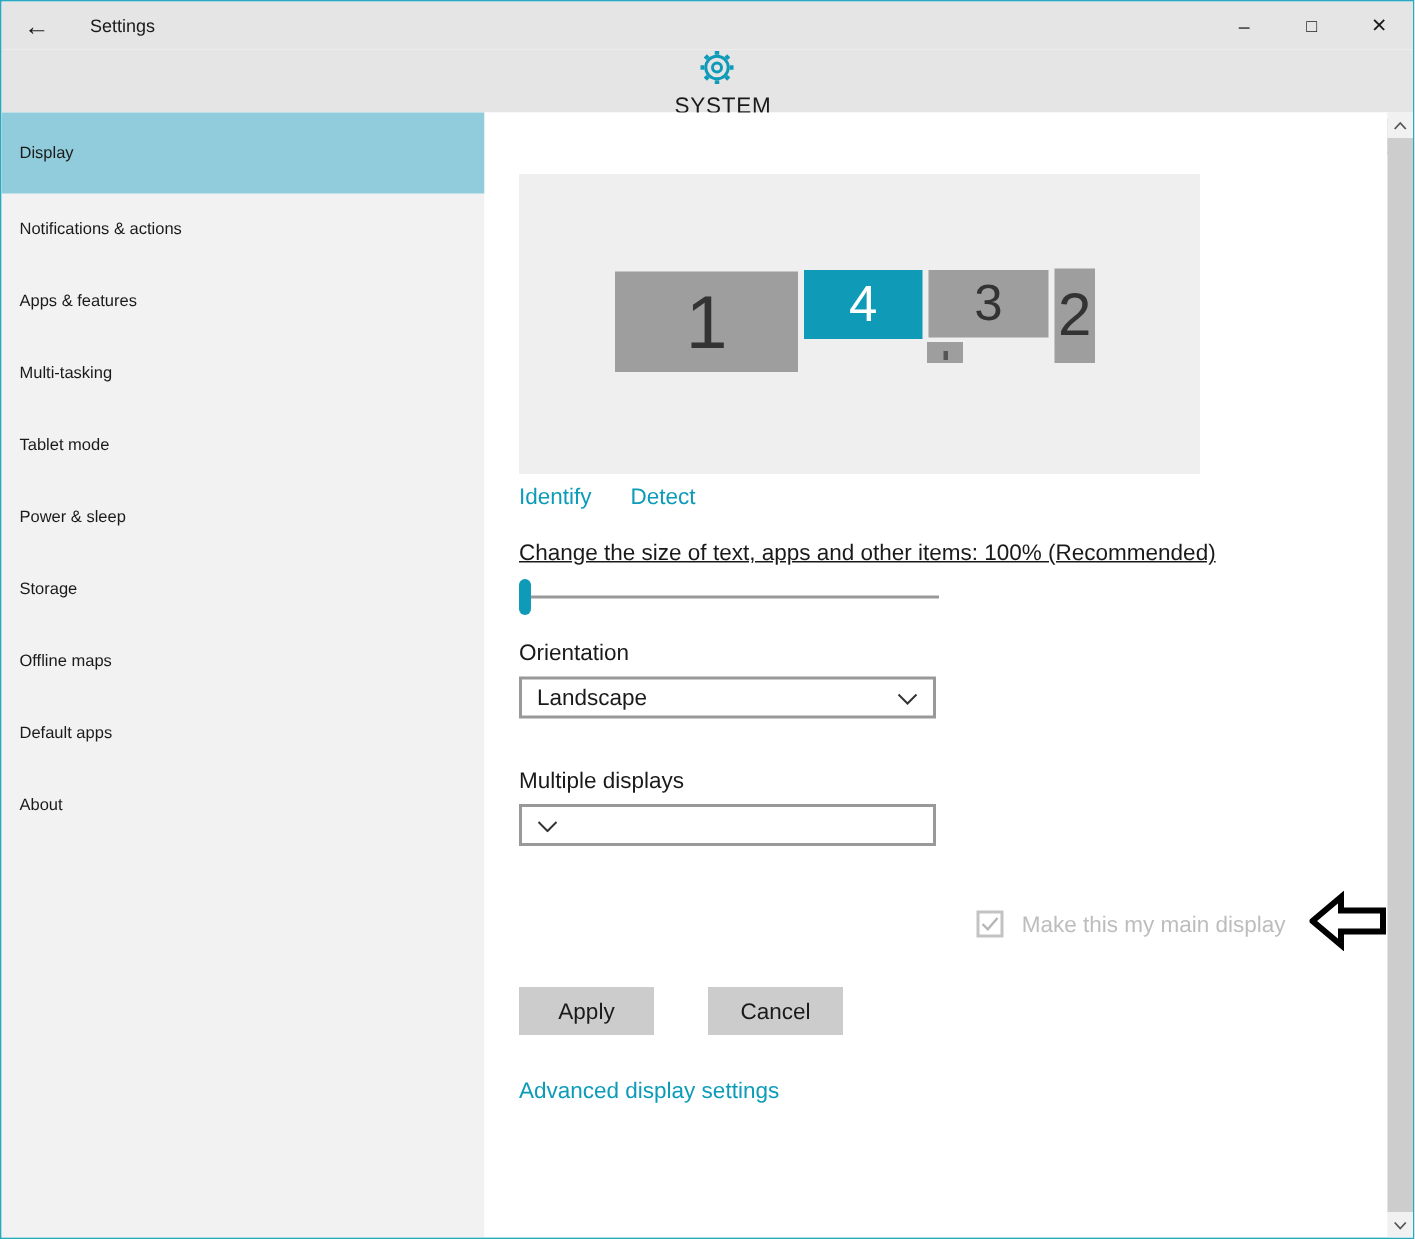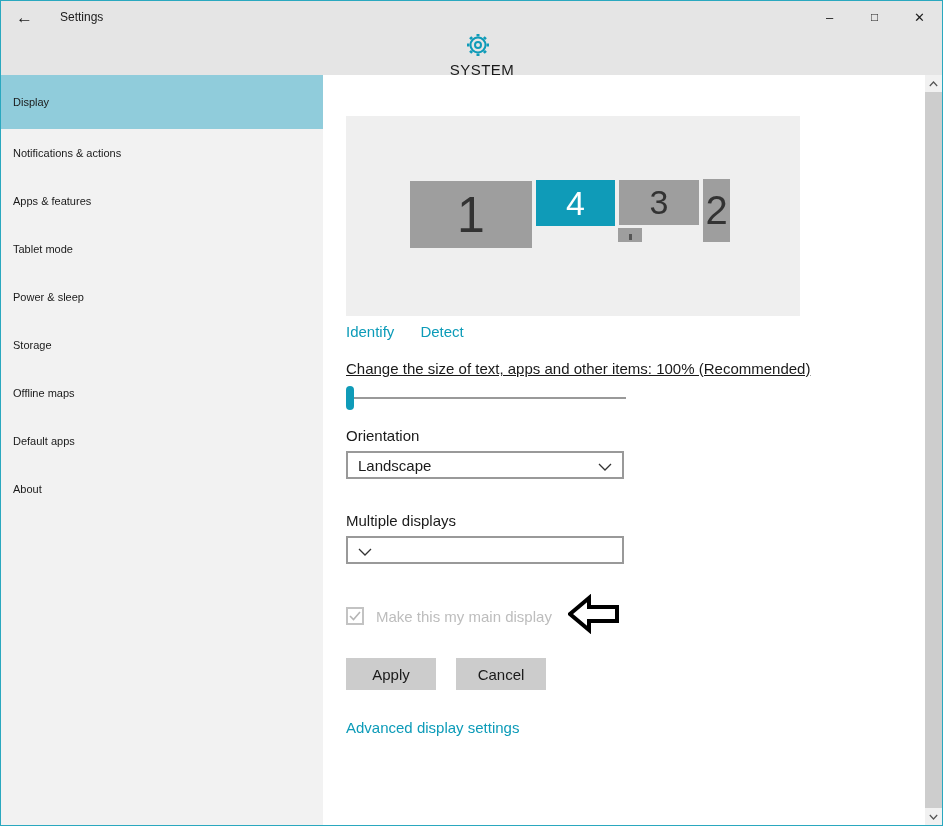--- a/index.html
+++ b/index.html
@@ -97,29 +97,29 @@
 
   .field-label { margin-top:17px; font-size:15px; color:#1a1a1a; }
   .field-label.md { margin-top:33px; }
   .select {
     margin-top:7px; width:278px; height:28px;
     border:2px solid #999; background:#fff;
     display:flex; align-items:center; justify-content:space-between;
     padding:0 10px; font-size:15px; color:#1a1a1a; cursor:default;
   }
 
-  .checkbox-row { margin-top:32px; display:flex; align-items:center; height:40px; }
+  .checkbox-row { margin-top:32px; display:flex; align-items:center; height:40px;justify-content:flex-end; }
   .checkbox {
     width:18px; height:18px; border:2px solid #c3c3c3; background:#fff;
     display:flex; align-items:center; justify-content:center; flex:0 0 auto;
   }
   .checkbox-label { margin-left:12px; font-size:15px; color:#bdbdbd; }
   .annot-arrow { margin-left:16px; }
 
-  .buttons-row { margin-top:22px; display:flex; gap:20px; }
+  .buttons-row { margin-top:22px; display:flex; gap:36px; }
   .btn {
     width:90px; height:32px; background:#cccccc; border:none;
     font-size:15px; color:#1a1a1a; font-family:inherit; cursor:default;
   }
 
   .advanced-link { display:block; margin-top:29px; }
 
   
   .scrollbar {
     position:absolute; top:74px; right:0; width:17px; bottom:0;
@@ -173,20 +173,21 @@
           <line x1="9.8" y1="9.8" x2="13.8" y2="13.8"></line>
         </svg>
       </span>
     </div>
   </div>
 
   <nav class="sidebar">
     <div class="nav-item selected">Display</div>
     <div class="nav-item">Notifications &amp; actions</div>
     <div class="nav-item">Apps &amp; features</div>
+    <div class="nav-item">Multi-tasking</div>
     <div class="nav-item">Tablet mode</div>
     <div class="nav-item">Power &amp; sleep</div>
     <div class="nav-item">Storage</div>
     <div class="nav-item">Offline maps</div>
     <div class="nav-item">Default apps</div>
     <div class="nav-item">About</div>
   </nav>
 
   <div class="content">
 

